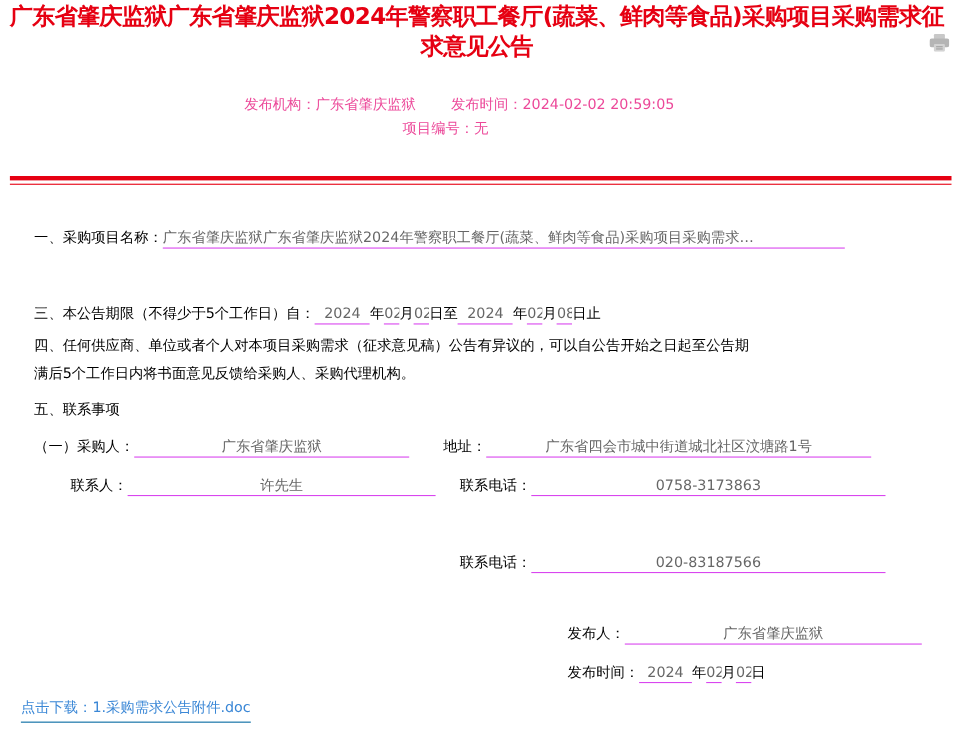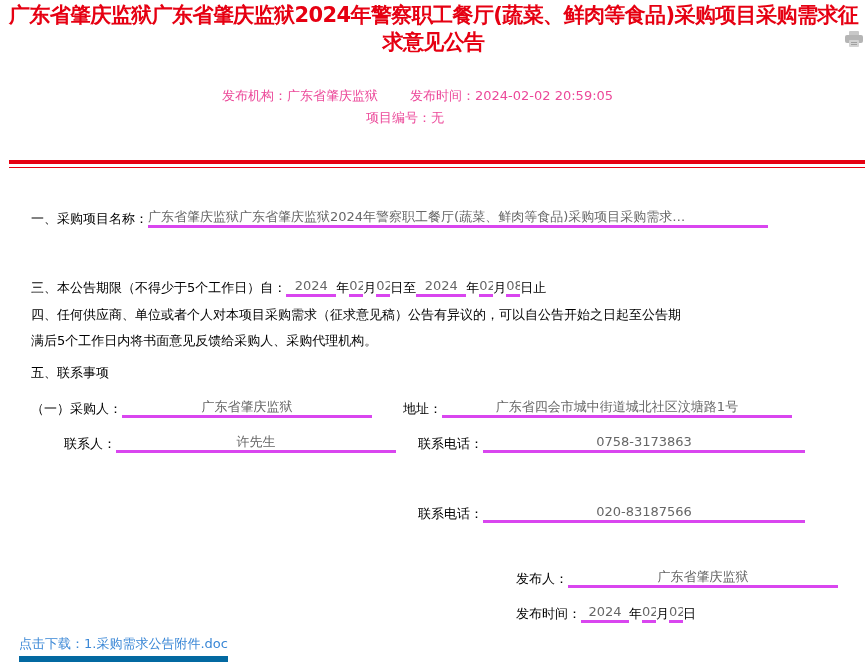--- a/index.html
+++ b/index.html
@@ -23,21 +23,21 @@
   .meta { position: absolute; color: #ec4899; font-size: 13px; line-height: 16px; white-space: nowrap; }
   .meta1 { left: 222px; top: 88px; }
   .meta1 .gap { display: inline-block; width: 32px; }
   .meta2 { left: 366px; top: 110px; }
 
   .sep-thick { position: absolute; left: 9px; top: 160px; width: 856px; height: 4px; background: #e60012; }
   .sep-thin { position: absolute; left: 9px; top: 167px; width: 856px; height: 1px; background: #e60012; }
 
   .row { position: absolute; font-size: 13px; line-height: 18px; color: #000; white-space: nowrap; }
   .fill {
-    display: inline-block; border-bottom: 3px solid #d946ef; color: #666;
+    display: inline-block; border-bottom: 1px solid #d946ef; color: #666;
     text-align: center; vertical-align: bottom; line-height: 17px;
     overflow: hidden; white-space: nowrap;
   }
   .fill.left { text-align: left; }
 
   .r1 { left: 31px; top: 208px; }
   .r2 { left: 31px; top: 243px; }
   .r3 { left: 31px; top: 277px; }
   .r4a { left: 31px; top: 306px; }
   .r4b { left: 31px; top: 332px; }
@@ -51,21 +51,21 @@
   .c3r { left: 418px; top: 468px; }
   .c4 { left: 64px; top: 503px; }
   .c4r { left: 418px; top: 503px; }
 
   .p1 { left: 516px; top: 568px; }
   .p2 { left: 516px; top: 603px; }
 
   .download {
     position: absolute; left: 19px; top: 635px; color: #3a87d6;
     font-size: 13px; line-height: 17px; padding-bottom: 4px;
-    border-bottom: 6px solid #0369a1; text-decoration: none; cursor: pointer;
+    border-bottom: 1px solid #0369a1; text-decoration: none; cursor: pointer;
     white-space: nowrap;
   }
 </style>
 </head>
 <body>
 
 <div class="page">
 
   <div class="title">广东省肇庆监狱广东省肇庆监狱2024年警察职工餐厅(蔬菜、鲜肉等食品)采购项目采购需求征求意见公告</div>
 

